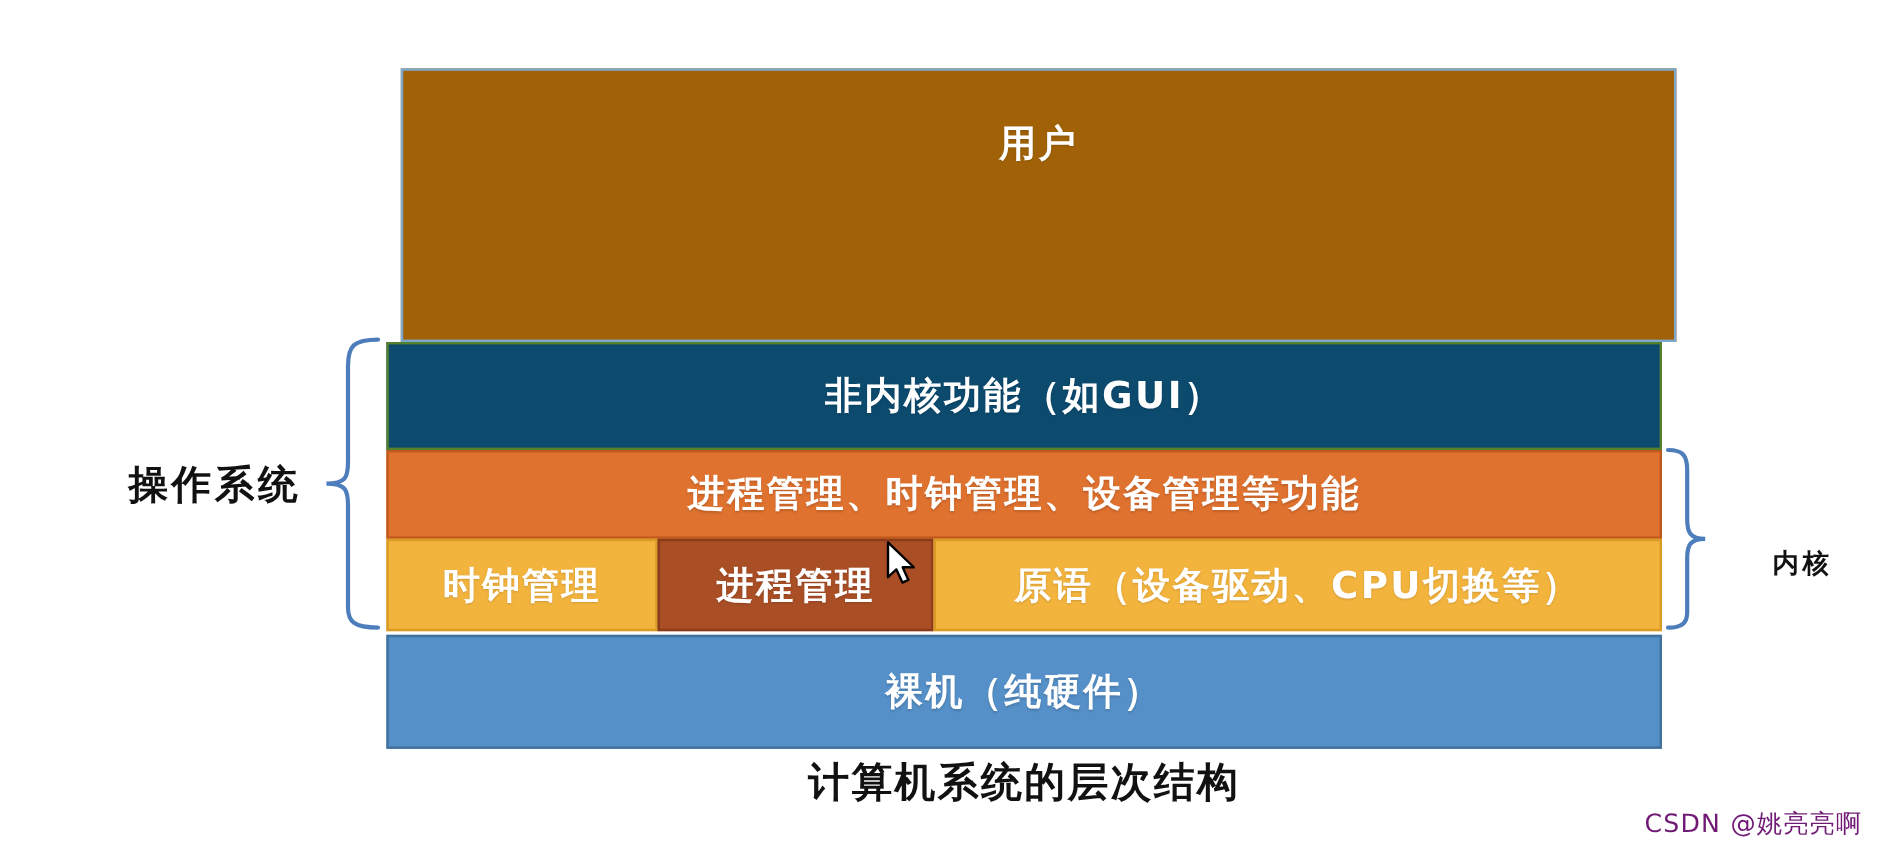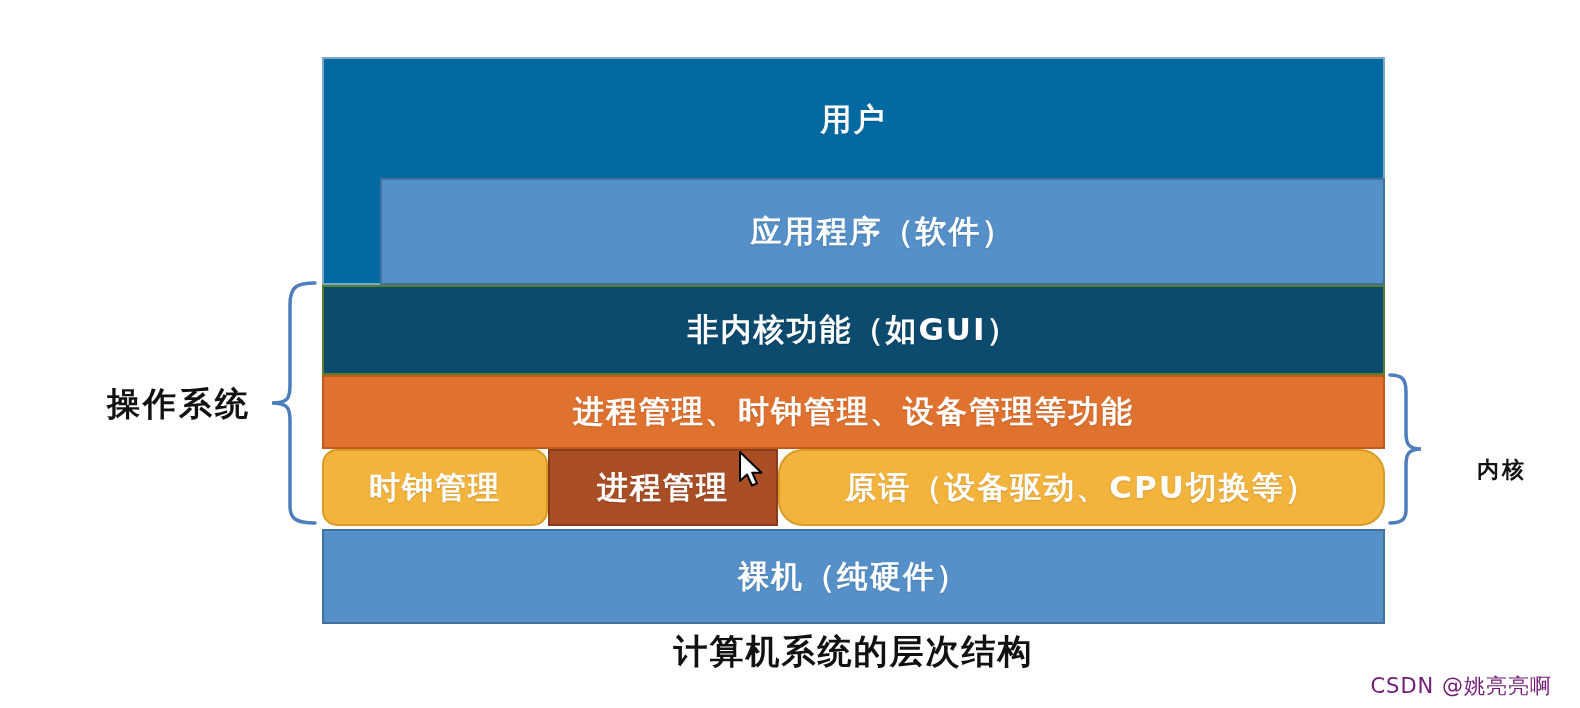--- a/index.html
+++ b/index.html
@@ -29,21 +29,21 @@
     text-shadow: 0 1px 2px rgba(0,0,0,0.15);
     white-space: nowrap;
   }
   
   #layer-user       { left: 322px; top: 57px;  width: 1063px; height: 228px; }
   #layer-user .txt  { position: absolute; left: 0; top: 0; width: 100%; height: 121px;
                       display: flex; align-items: center; justify-content: center; }
   #layer-application{ left: 380px; top: 178px; width: 1005px; height: 107px; }
   #layer-nonkernel  { left: 322px; top: 285px; width: 1063px; height: 90px; }
   #layer-management { left: 322px; top: 375px; width: 1063px; height: 74px; }
-  #cell-clock       { left: 322px; top: 449px; width: 226px;  height: 77px; border-radius: 15px; }
+  #cell-clock       { left: 322px; top: 449px; width: 226px;  height: 77px; }
   #cell-interrupt   { left: 548px; top: 449px; width: 230px;  height: 77px; }
   #cell-primitive   { left: 778px; top: 449px; width: 607px;  height: 77px; }
   #layer-hardware   { left: 322px; top: 529px; width: 1063px; height: 95px; }
 
   .black-label {
     position: absolute;
     color: #111111;
     font-weight: 700;
     display: flex;
     align-items: center;
@@ -67,43 +67,40 @@
     left: 0; top: 0;
     width: 1580px; height: 708px;
     pointer-events: none;
   }
 </style>
 </head>
 <body>
 
 <div id="canvas">
 
-  <div class="layer" id="layer-user" style="background-color: #0369a1; border-color: rgb(125, 167, 204);">
+  <div class="layer" id="layer-user" style="background-color: #a16207; border-color: rgb(125, 167, 204); margin-left: 12px;">
     <span class="txt">用户</span>
   </div>
 
-  <div class="layer" id="layer-application" style="background-color: rgb(85, 144, 200); border-color: rgb(65, 113, 156);">
-    <span>应用程序（软件）</span>
-  </div>
 
   <div class="layer" id="layer-nonkernel" style="background-color: #0c4a6e; border-color: rgb(85, 129, 46);">
     <span>非内核功能（如GUI）</span>
   </div>
 
   <div class="layer" id="layer-management" style="background-color: rgb(224, 114, 47); border-color: rgb(194, 89, 28);">
     <span>进程管理、时钟管理、设备管理等功能</span>
   </div>
 
   <div class="layer" id="cell-clock" style="background-color: rgb(243, 180, 62); border-color: rgb(217, 155, 38);">
     <span>时钟管理</span>
   </div>
   <div class="layer" id="cell-interrupt" style="background-color: rgb(169, 78, 37); border-color: rgb(138, 59, 25);">
     <span>进程管理</span>
   </div>
-  <div class="layer" id="cell-primitive" style="background-color: rgb(243, 180, 62); border-color: rgb(217, 155, 38); border-radius: 25px;">
+  <div class="layer" id="cell-primitive" style="background-color: rgb(243, 180, 62); border-color: rgb(217, 155, 38);">
     <span>原语（设备驱动、CPU切换等）</span>
   </div>
 
   <div class="layer" id="layer-hardware" style="background-color: rgb(85, 144, 200); border-color: rgb(65, 113, 156);">
     <span>裸机（纯硬件）</span>
   </div>
 
   <div class="black-label" id="label-os">操作系统</div>
   <div class="black-label" id="label-kernel">内核</div>
 

